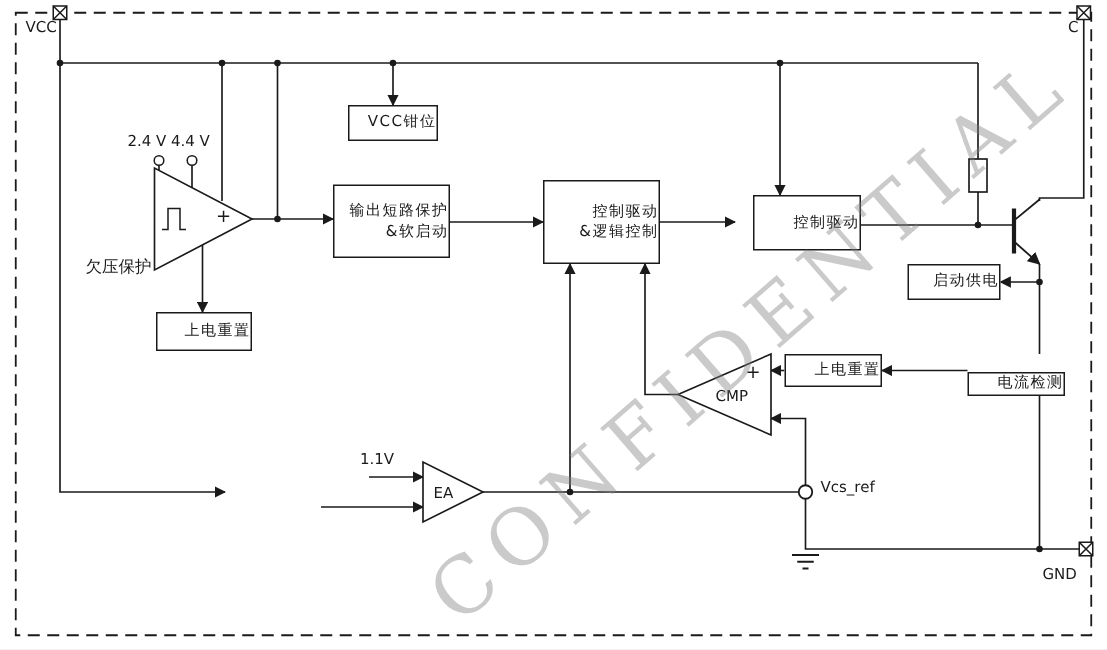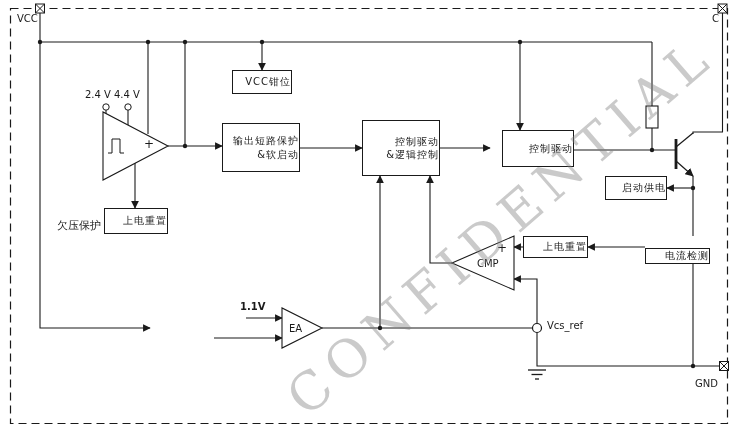--- a/index.html
+++ b/index.html
@@ -9,21 +9,21 @@
     overflow:hidden;margin:0 auto;
   }
   .wires{position:absolute;left:0;top:0;z-index:1;}
   .block{
     position:absolute;box-sizing:border-box;border:1px solid #1a1a1a;background:#fff;
     display:flex;flex-direction:column;align-items:flex-end;justify-content:center;
     font-size:10px;line-height:1.35;letter-spacing:1px;z-index:2;text-align:center;
   }
   .lbl{position:absolute;z-index:3;font-size:10px;white-space:nowrap;}
   .lbl.small{font-size:10px;}
-  .lbl.bold{font-weight:bold;text-align:center;}
+  .lbl.bold{font-weight:normal;text-align:center;}
   .watermark{
     position:absolute;left:228px;top:196px;width:545px;text-align:center;
     transform:rotate(-41deg);transform-origin:center;
     font-family:"DejaVu Serif","Liberation Serif",serif;
     font-size:52px;letter-spacing:9px;color:rgba(128,128,128,0.42);
     z-index:4;pointer-events:none;white-space:nowrap;
   }
   svg text{font-family:"DejaVu Sans","Liberation Sans",sans-serif;fill:#1a1a1a;}
 </style>
 </head>
@@ -183,21 +183,21 @@
   </div>
 
   <div class="block" style="left:104px;top:208px;width:64px;height:26px;">
     <span>上电重置</span>
   </div>
 
 
   <div class="lbl" style="left:17px;top:13px;">VCC</div>
   <div class="lbl" style="left:712px;top:13px;">C</div>
   <div class="lbl" style="left:695px;top:378px;">GND</div>
-  <div class="lbl" style="left:57px;top:170px;font-size:11px;margin-top:48px;">欠压保护</div>
+  <div class="lbl" style="left:57px;top:170px;font-size:11px;">欠压保护</div>
   <div class="lbl small" style="left:85px;top:89px;">2.4 V</div>
   <div class="lbl small" style="left:114px;top:89px;">4.4 V</div>
   <div class="lbl bold" style="left:240px;top:301px;">1.1V</div>
   <div class="lbl" style="left:547px;top:320px;">Vcs_ref</div>
 
   <div class="watermark">CONFIDENTIAL</div>
 
 </div>
 
 </body></html>

